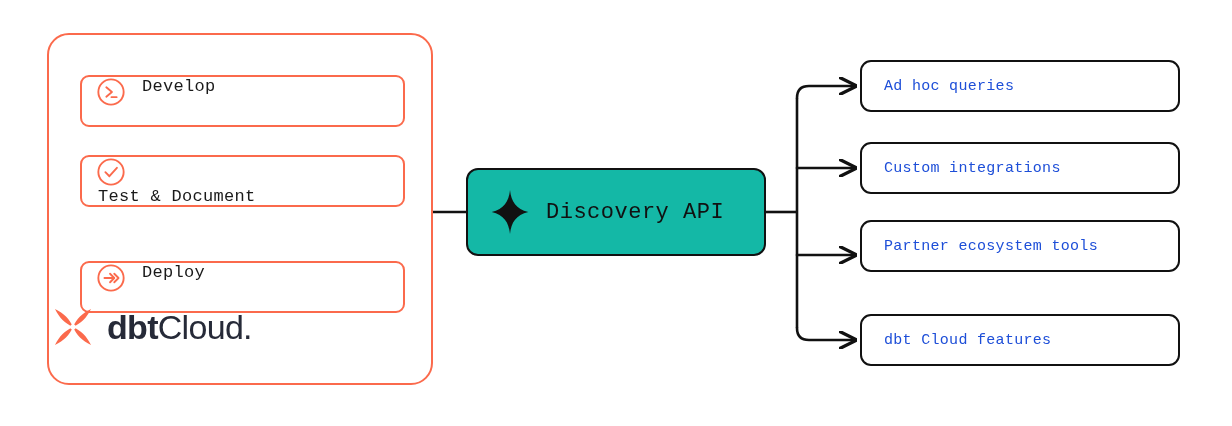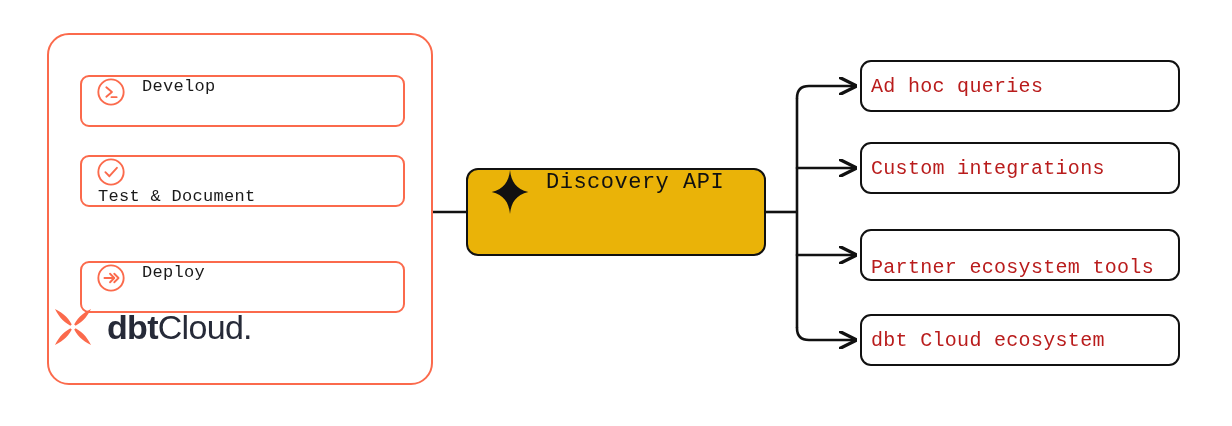--- a/index.html
+++ b/index.html
@@ -91,25 +91,25 @@
   .logo-dot { font-weight: normal; }
 
   
   .center-node {
     position: absolute;
     left: 466px;
     top: 168px;
     width: 300px;
     height: 88px;
     box-sizing: border-box;
-    background: #eab308;
+    background: #14b8a6;
     border: 2px solid #111111;
     border-radius: 12px;
     display: flex;
-    align-items: flex-start;
+    align-items: center;
   }
   .spark-icon {
     width: 40px;
     height: 44px;
     margin-left: 22px;
     flex: 0 0 auto;
     display: block;
   }
   .center-label {
     margin-left: 16px;
@@ -127,26 +127,26 @@
     height: 52px;
     box-sizing: border-box;
     border: 2px solid #111111;
     border-radius: 11px;
     background: #ffffff;
     display: flex;
     align-items: center;
   }
   .out-box.b1 { top: 60px; }
   .out-box.b2 { top: 142px; }
-  .out-box.b3 { top: 229px; align-items: flex-end; }
+  .out-box.b3 { top: 220px; }
   .out-box.b4 { top: 314px; }
   .out-label {
-    margin-left: 9px;
-    font-size: 20px;
-    color: #b91c1c;
+    margin-left: 22px;
+    font-size: 15px;
+    color: #1d4ed8;
     letter-spacing: 0.3px;
     white-space: nowrap;
   }
 
   
   .wires {
     position: absolute;
     left: 0;
     top: 0;
     width: 1232px;
@@ -238,16 +238,16 @@
   <div class="out-box b1">
     <span class="out-label">Ad hoc queries</span>
   </div>
   <div class="out-box b2">
     <span class="out-label">Custom integrations</span>
   </div>
   <div class="out-box b3">
     <span class="out-label">Partner ecosystem tools</span>
   </div>
   <div class="out-box b4">
-    <span class="out-label">dbt Cloud ecosystem</span>
+    <span class="out-label">dbt Cloud features</span>
   </div>
 
 </div>
 
 </body></html>

